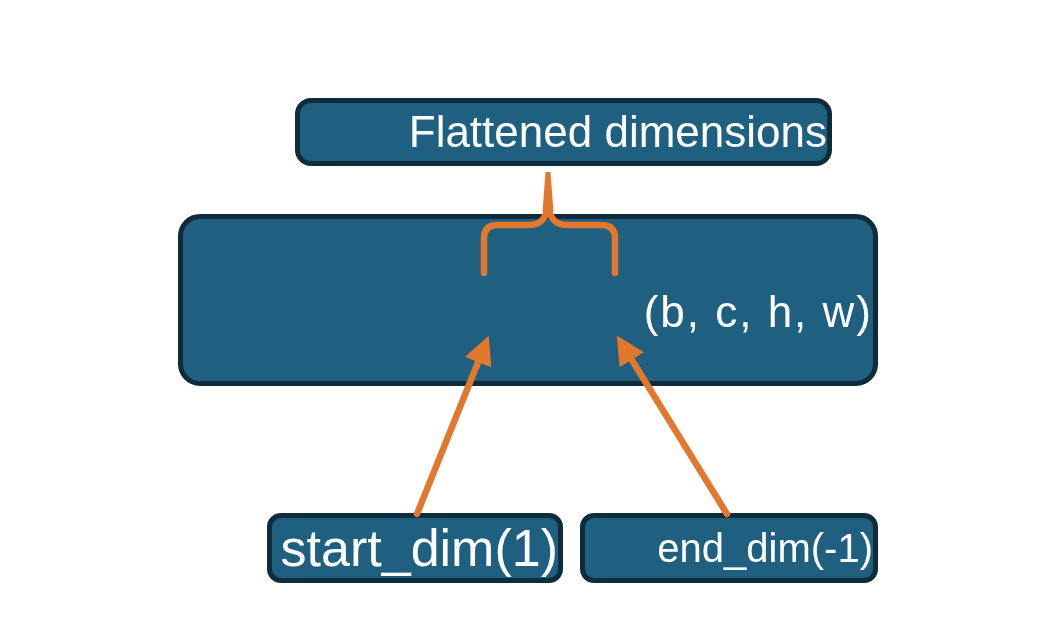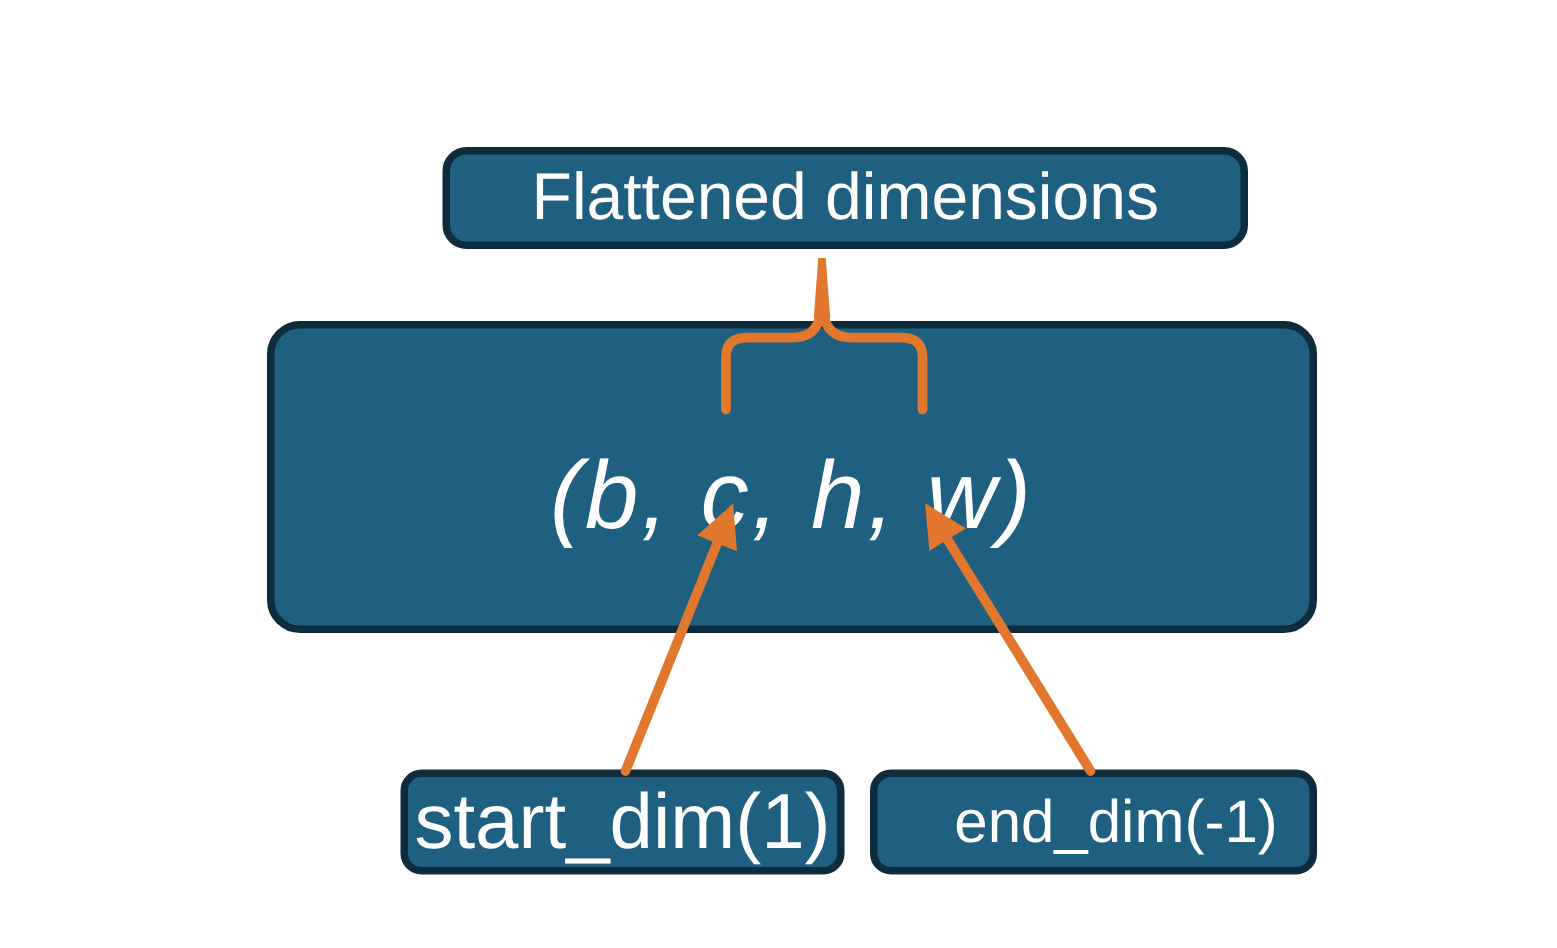--- a/index.html
+++ b/index.html
@@ -16,35 +16,34 @@
     background:var(--canvas-bg);
     overflow:hidden;
     font-family:"Liberation Sans","DejaVu Sans",sans-serif;
   }
   .node{
     position:absolute;
     box-sizing:border-box;
     background:var(--box-fill);
     border:5px solid var(--box-border);
     color:var(--text-color);
-    display:flex;align-items:center;justify-content:center;
+    display:flex;align-items:center;justify-content:flex-end;
     white-space:nowrap;
   }
   .node-title{
     left:295px;top:98px;width:537px;height:68px;
     border-radius:16px;
     font-size:44px;
   }
   .node-tensor{
-    left:178px;top:214px;width:700px;height:208px;
+    left:178px;top:214px;width:700px;height:172px;
     border-radius:22px;
-    font-size:64px;
+    font-size:44px;
     letter-spacing:2px;
     padding-top:24px; 
-    font-style:italic;
   }
   .node-start{
     left:267px;top:513px;width:296px;height:70px;
     border-radius:14px;
     font-size:52px;
   }
   .node-end{
     left:580px;top:513px;width:298px;height:70px;
     border-radius:14px;
     font-size:40px;

